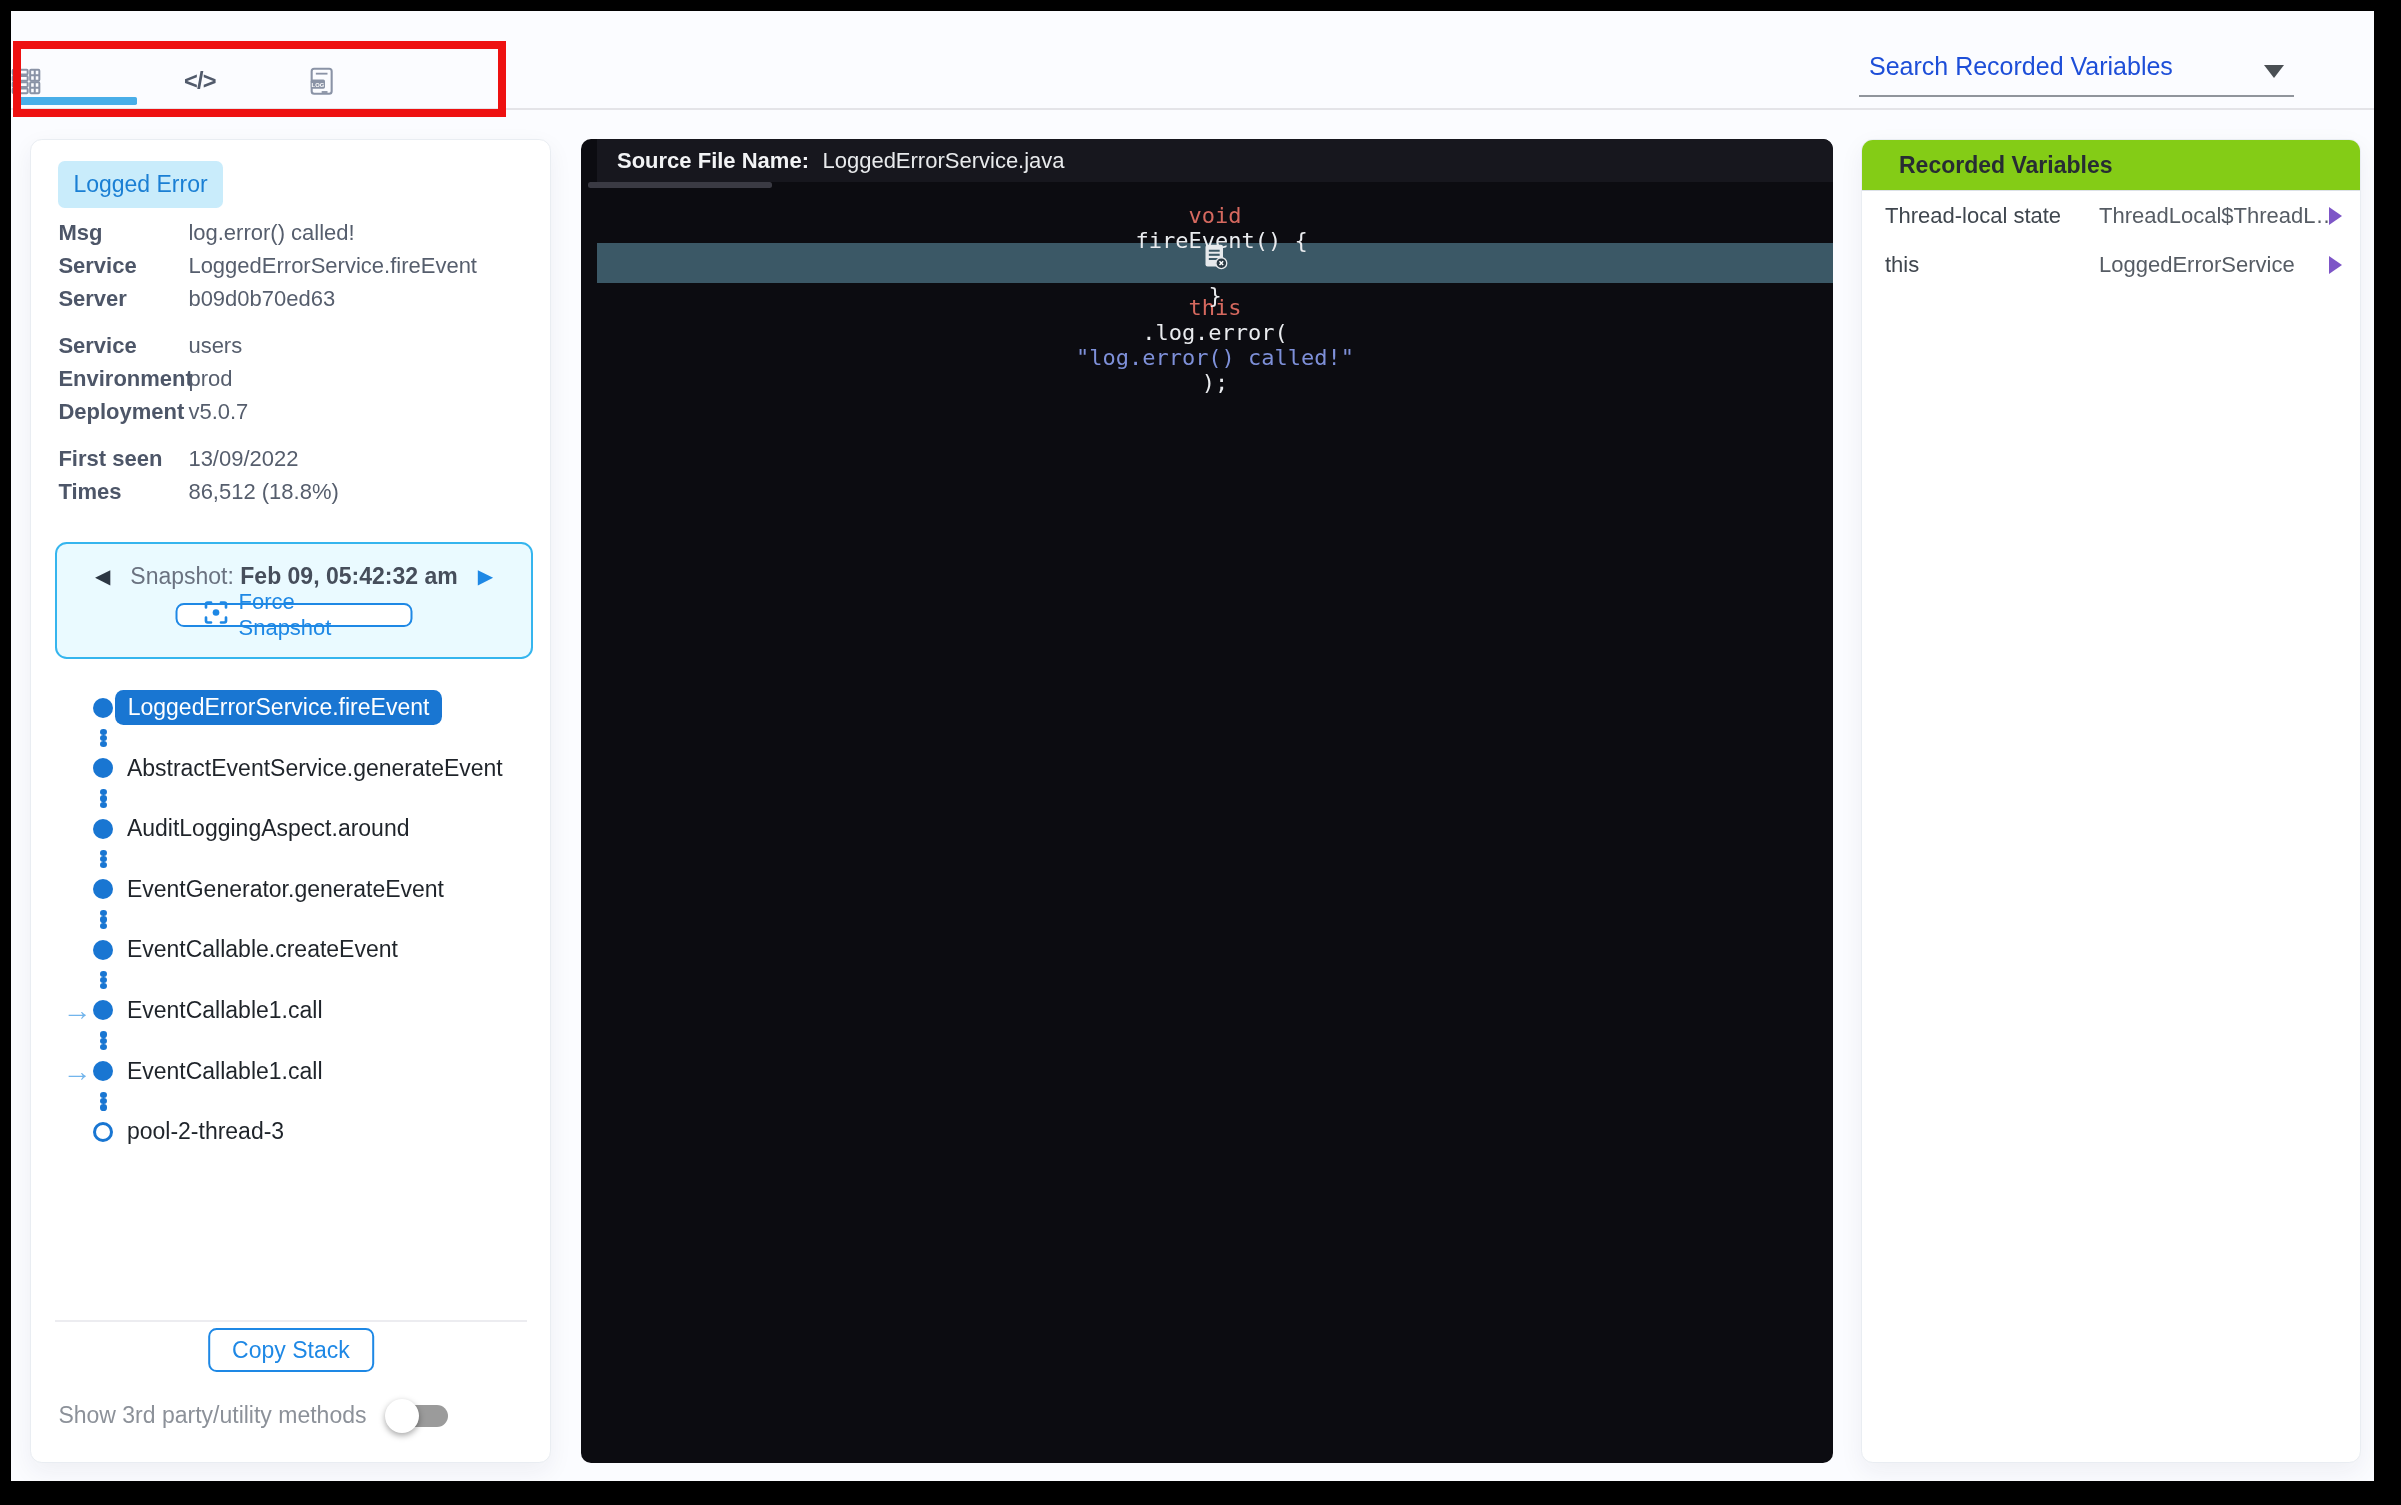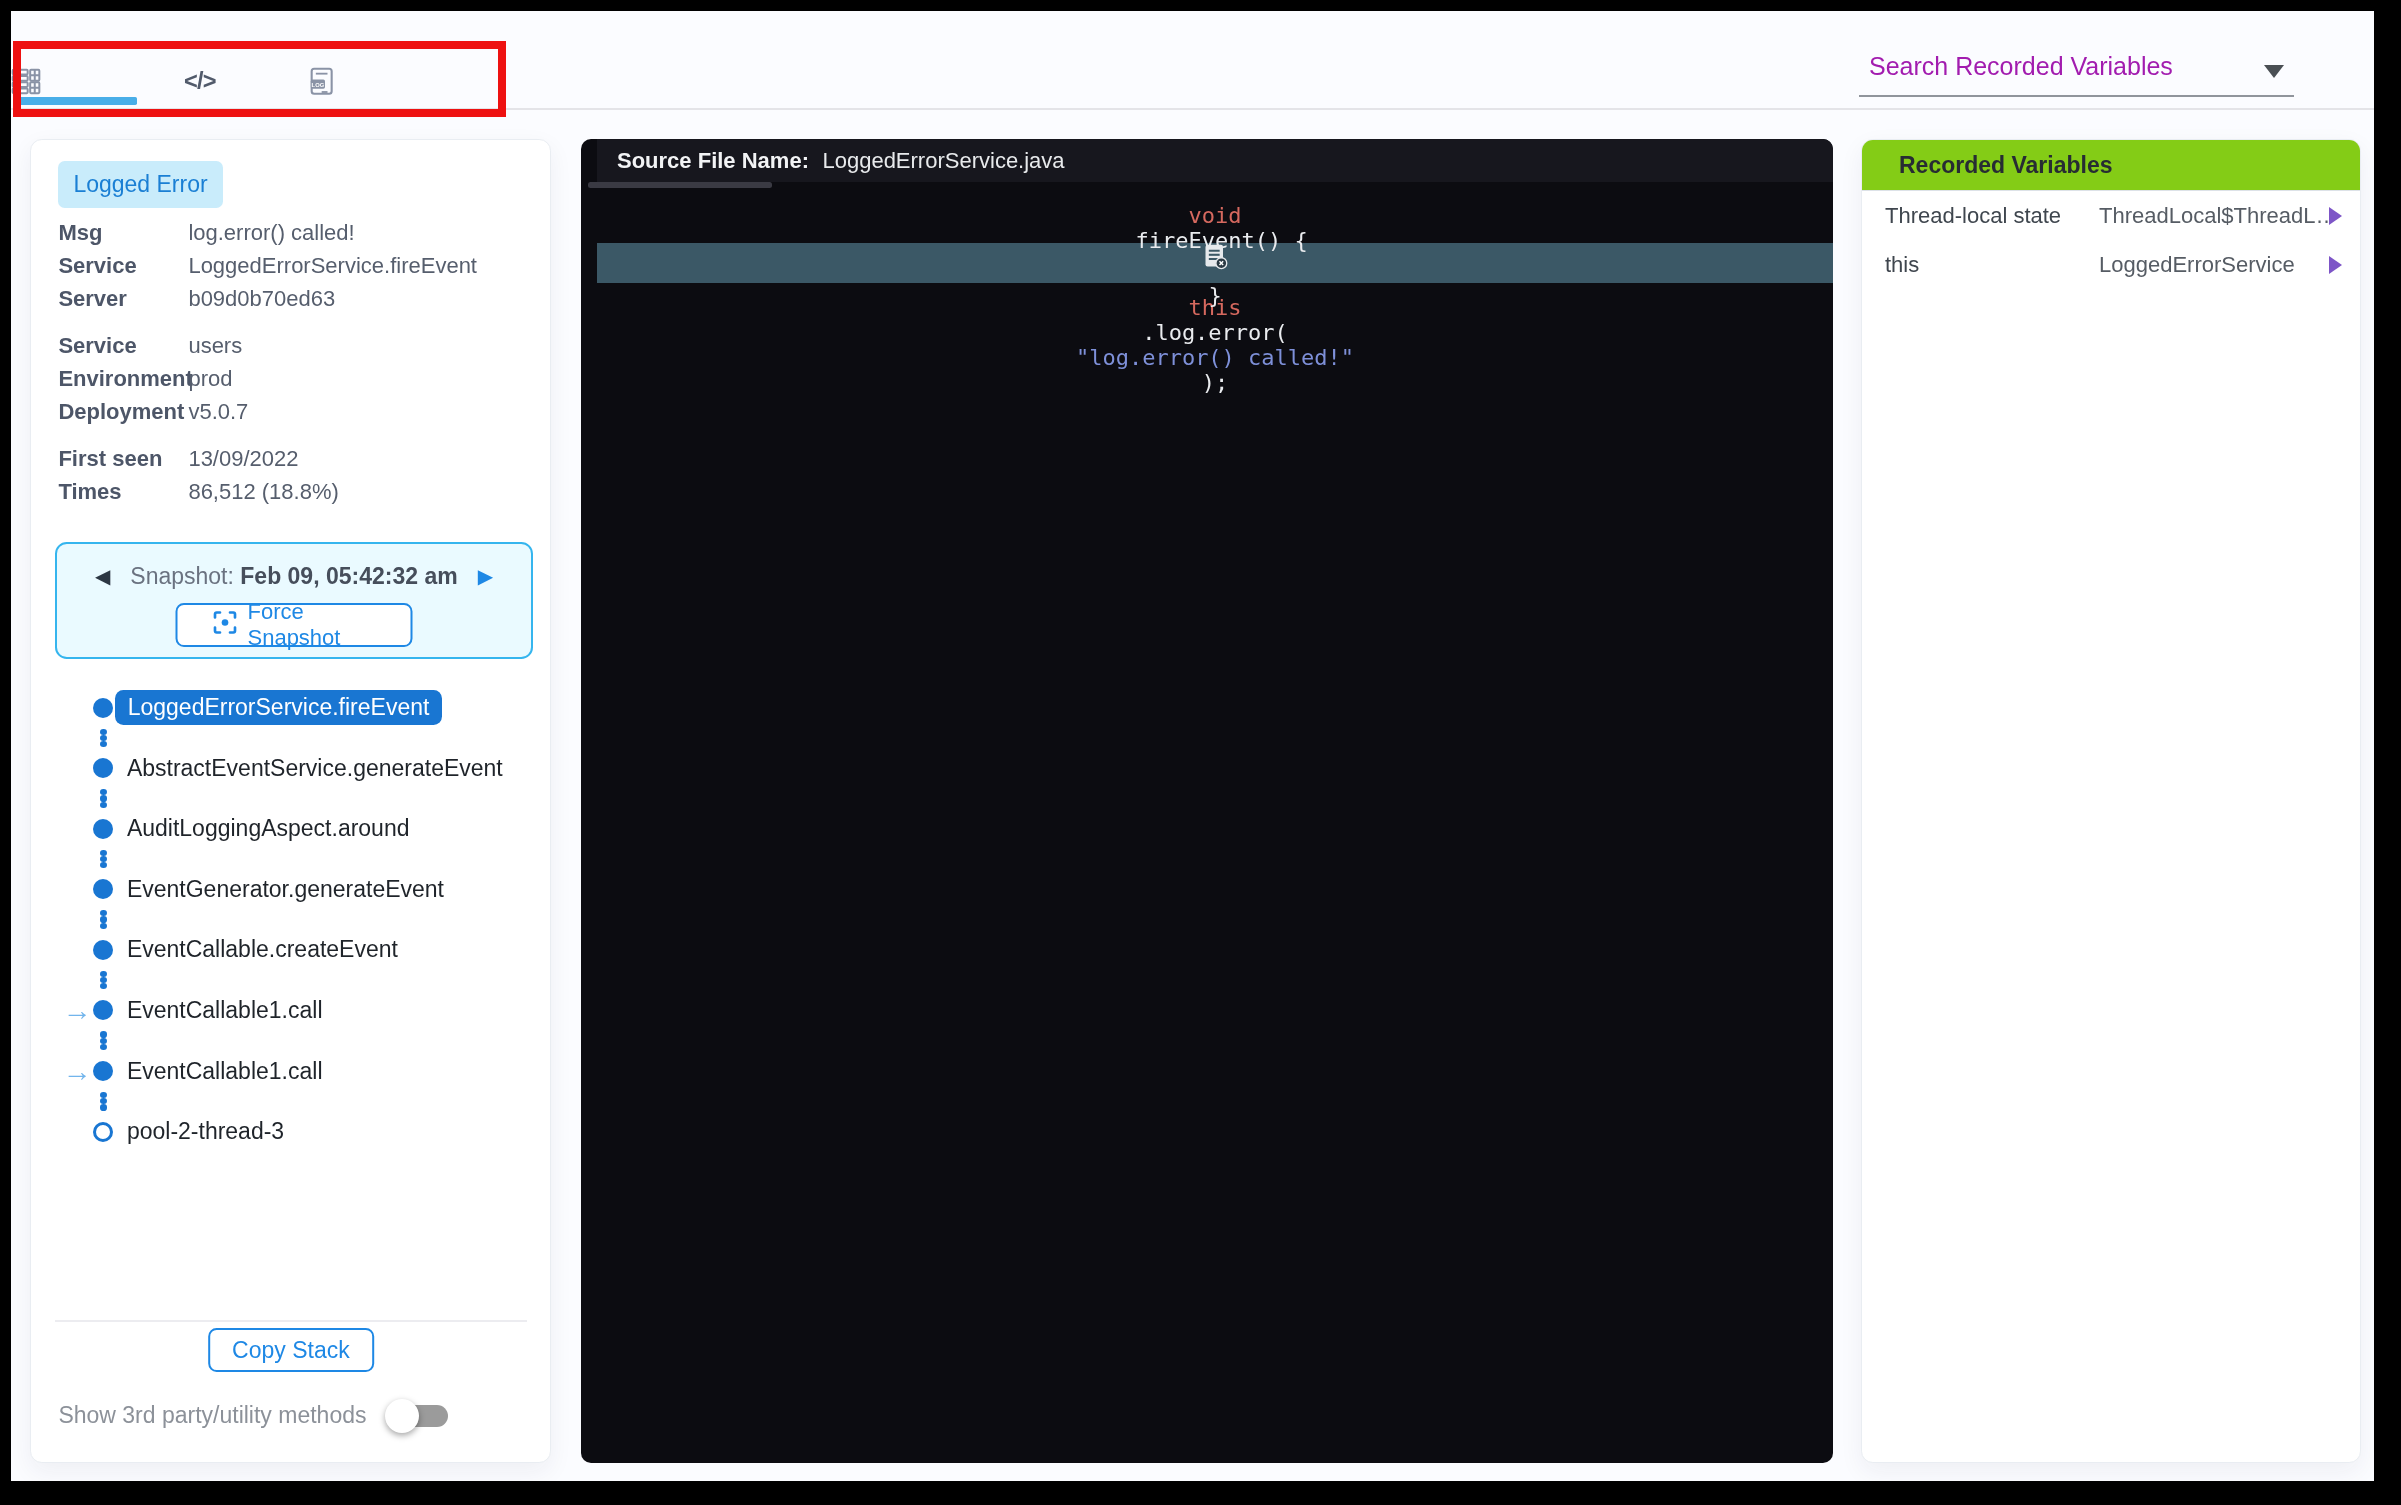--- a/index.html
+++ b/index.html
@@ -17,21 +17,21 @@
   div.tab:nth-of-type(3) { left:299px; }
   .code-glyph { font-size:23.6px; font-weight:700; color:#515a6b; letter-spacing:-0.8px; }
   .tab svg { display:block; }
   .tab-underline { position:absolute; left:7.6px; top:86px; width:118px; height:7.6px; background:#49aee8; border-radius:1.7px; }
 
   
   .annotation { position:absolute; left:1.7px; top:29.5px; width:493px; height:76px; border:8.4px solid #ee1111; z-index:99; pointer-events:none; }
 
   
   .search-select { position:absolute; left:1848px; top:34px; width:435px; height:52px; cursor:pointer; }
-  .search-select .label { position:absolute; left:10px; top:6.7px; font-size:25px; color:#a21caf; }
+  .search-select .label { position:absolute; left:10px; top:6.7px; font-size:25px; color:#1d4ed8; }
   .search-select .caret { position:absolute; right:10px; top:20px; width:0; height:0;
     border-left:10px solid transparent; border-right:10px solid transparent; border-top:13.5px solid #4a4f54; }
   .search-select .underline { position:absolute; left:0; bottom:0; width:100%; height:2.5px; background:#90959c; }
 
   
   .card { position:absolute; top:128px; height:1324px; background:#fff; border:0.8px solid #e9edf2;
           border-radius:11.8px; box-shadow:0 8.4px 25px rgba(30,40,60,.06); }
   .left-card { left:19.4px; width:521px; }
   .right-card { left:1850px; width:500px; overflow:hidden; }
 
@@ -44,22 +44,22 @@
   .detail-label { width:130px; font-weight:700; color:#4d5668; flex:none; }
   .detail-value { color:#565e6d; white-space:nowrap; }
 
   .snapshot-box { position:absolute; left:23.6px; top:402px; width:478px; height:117px;
     background:#eafaff; border:2.5px solid #35b5ee; border-radius:11.8px; }
   .snap-nav { position:absolute; left:0; top:18.5px; width:100%; display:flex; justify-content:center; align-items:center; gap:20px; font-size:23px; }
   .snap-prev { color:#2c3743; font-size:20px; cursor:pointer; }
   .snap-next { color:#1e88e5; font-size:20px; cursor:pointer; }
   .snap-label { color:#6a7280; }
   .snap-time { color:#464e5b; font-weight:700; }
-  .force-btn { position:absolute; left:50%; transform:translateX(-50%); top:59px; height:44px;
-    display:flex; align-items:center; gap:10px; padding:0 35px; background:#fff; border:2.5px solid #1e88e5;
+  .force-btn { position:absolute; left:50%; transform:translateX(-50%); top:59px; height:24px;
+    display:flex; align-items:center; gap:10px; padding:0 26px; background:#fff; border:2.5px solid #1e88e5;
     border-radius:8.4px; color:#1e88e5; font-size:22px; cursor:pointer; }
 
   .stack { position:absolute; left:0; top:549px; width:100%; }
   .frame-row { display:flex; align-items:center; height:37px; }
   .arrow-box { width:62px; flex:none; display:flex; justify-content:flex-end; padding-right:1.7px;
                font-size:29px; color:#72b5ec; font-weight:700; line-height:1; }
   .bullet { width:20px; height:20px; border-radius:50%; background:#1976d2; flex:none; }
   .bullet.hollow { background:#fff; border:3.4px solid #1976d2; }
   .frame-label { margin-left:13.5px; font-size:23px; color:#1f242a; white-space:nowrap; }
   .frame-label.selected { background:#1976d2; color:#fff; padding:4.2px 12.6px; border-radius:8.4px; margin-left:1.7px; }

